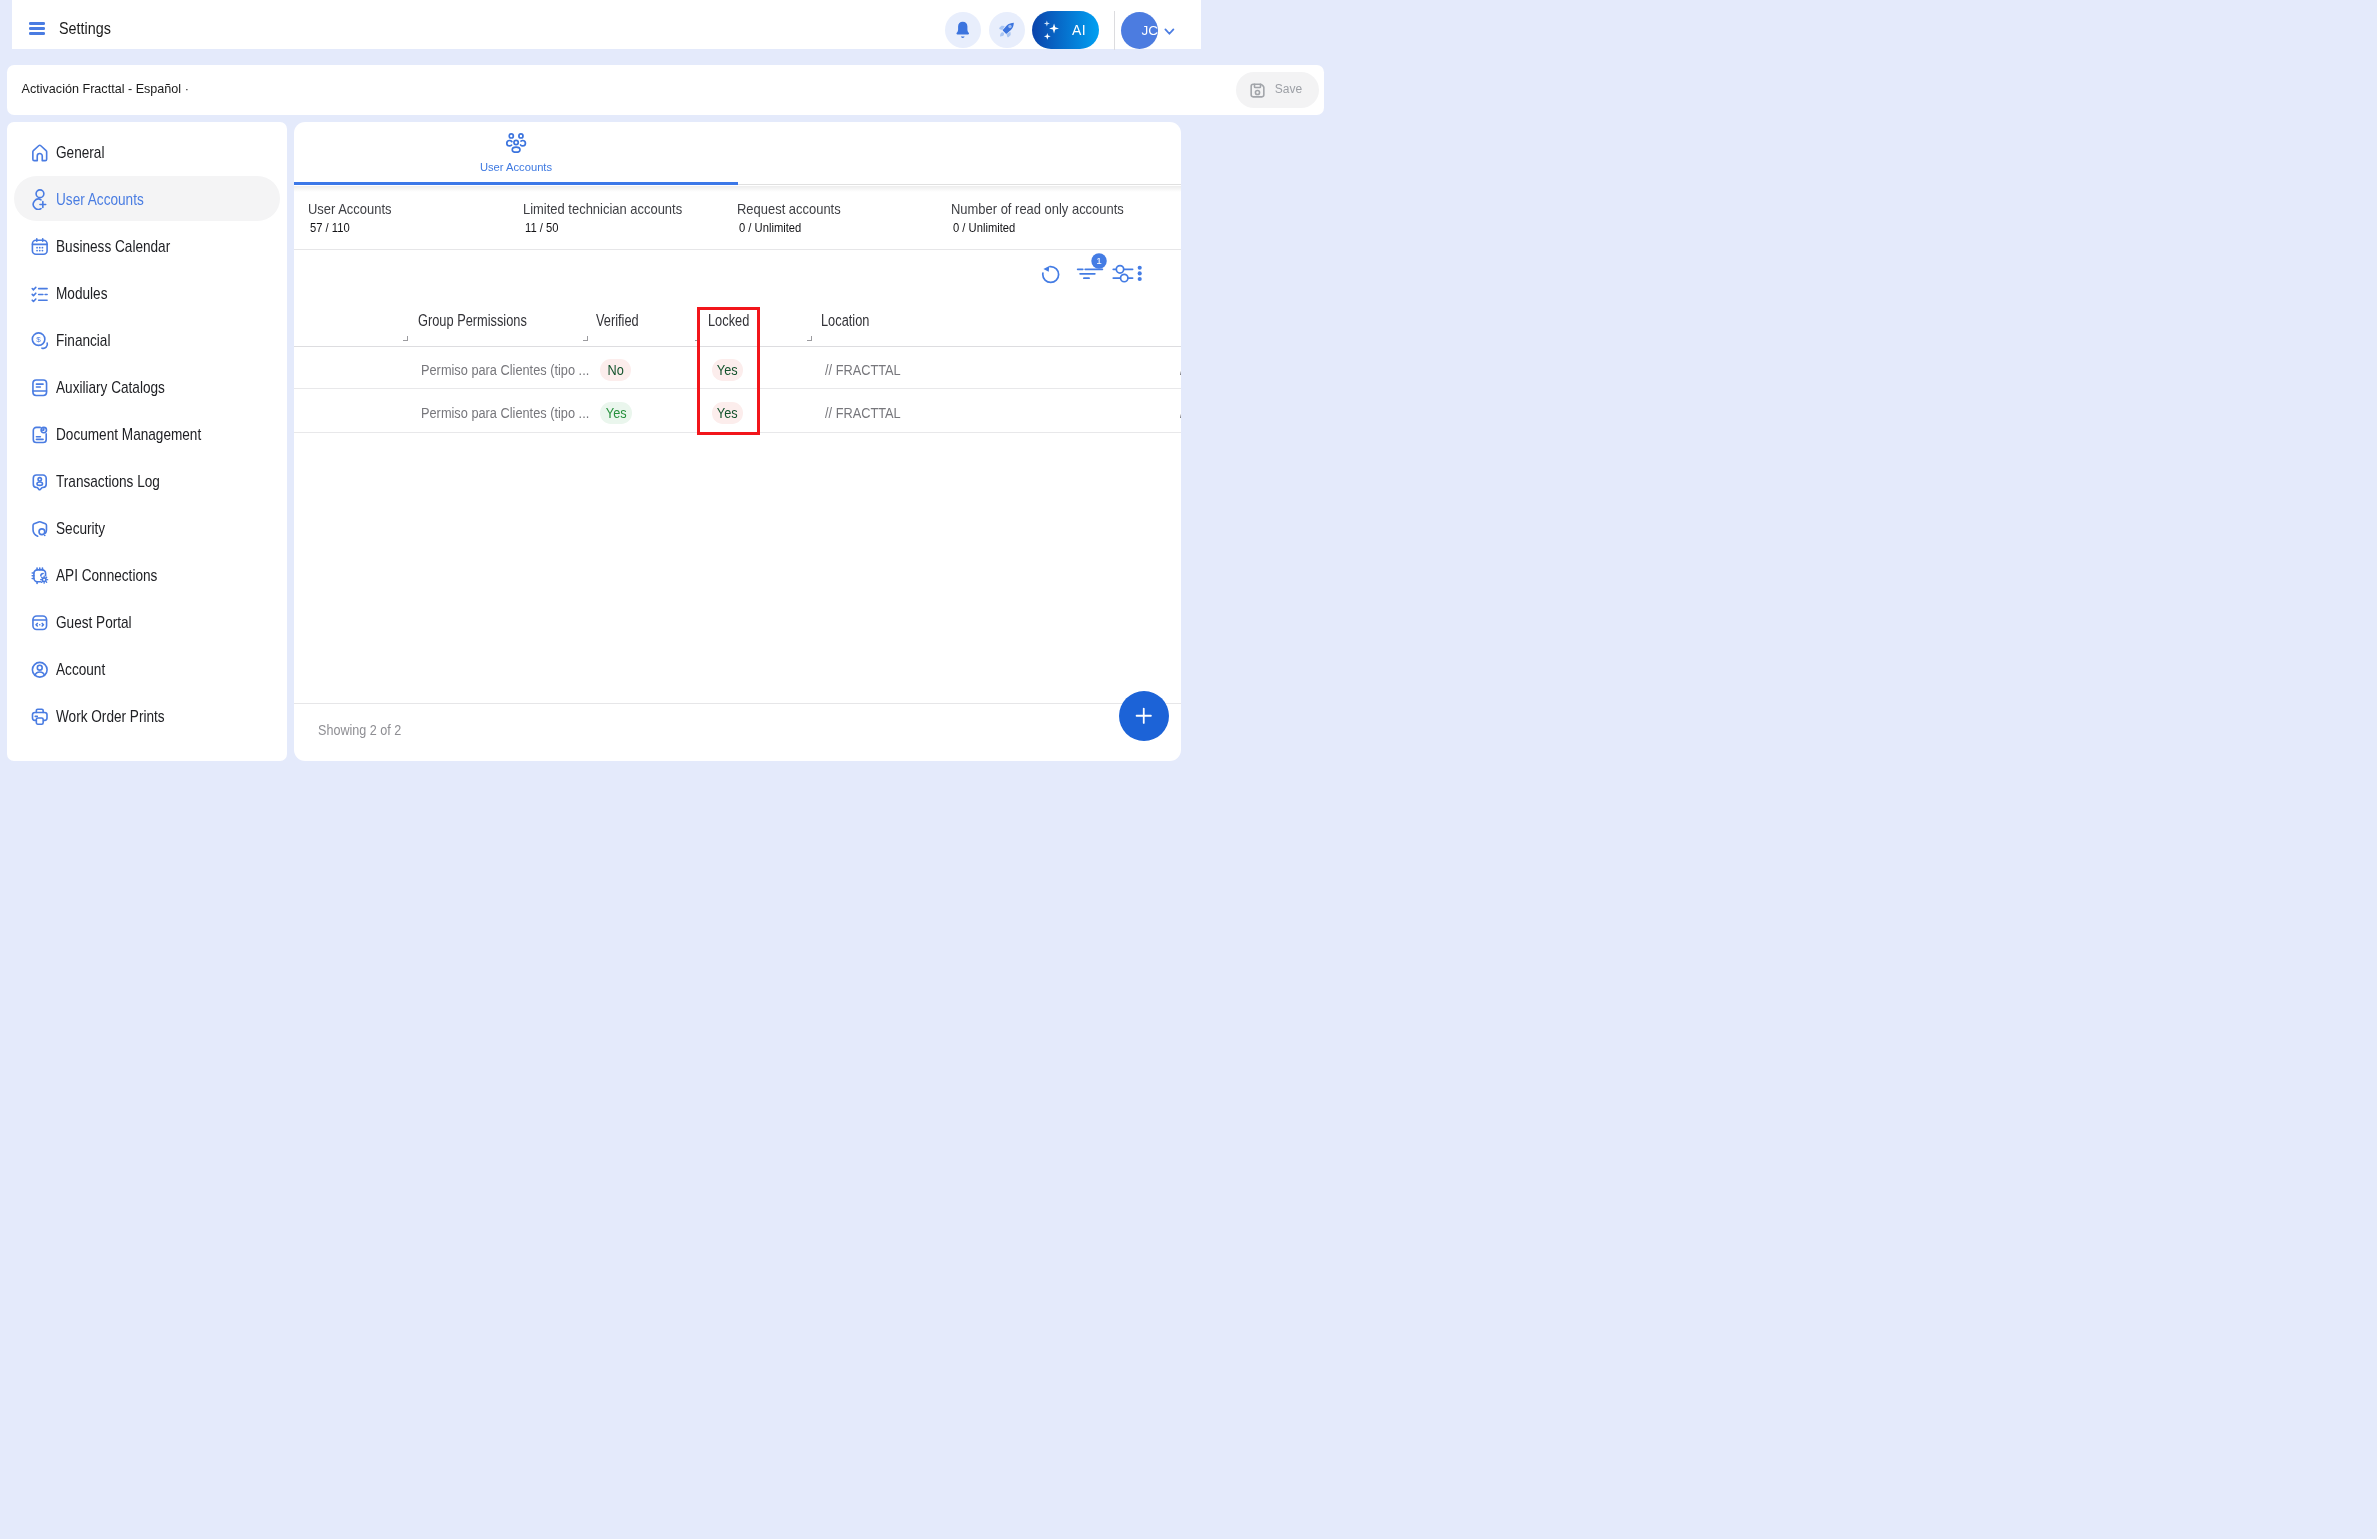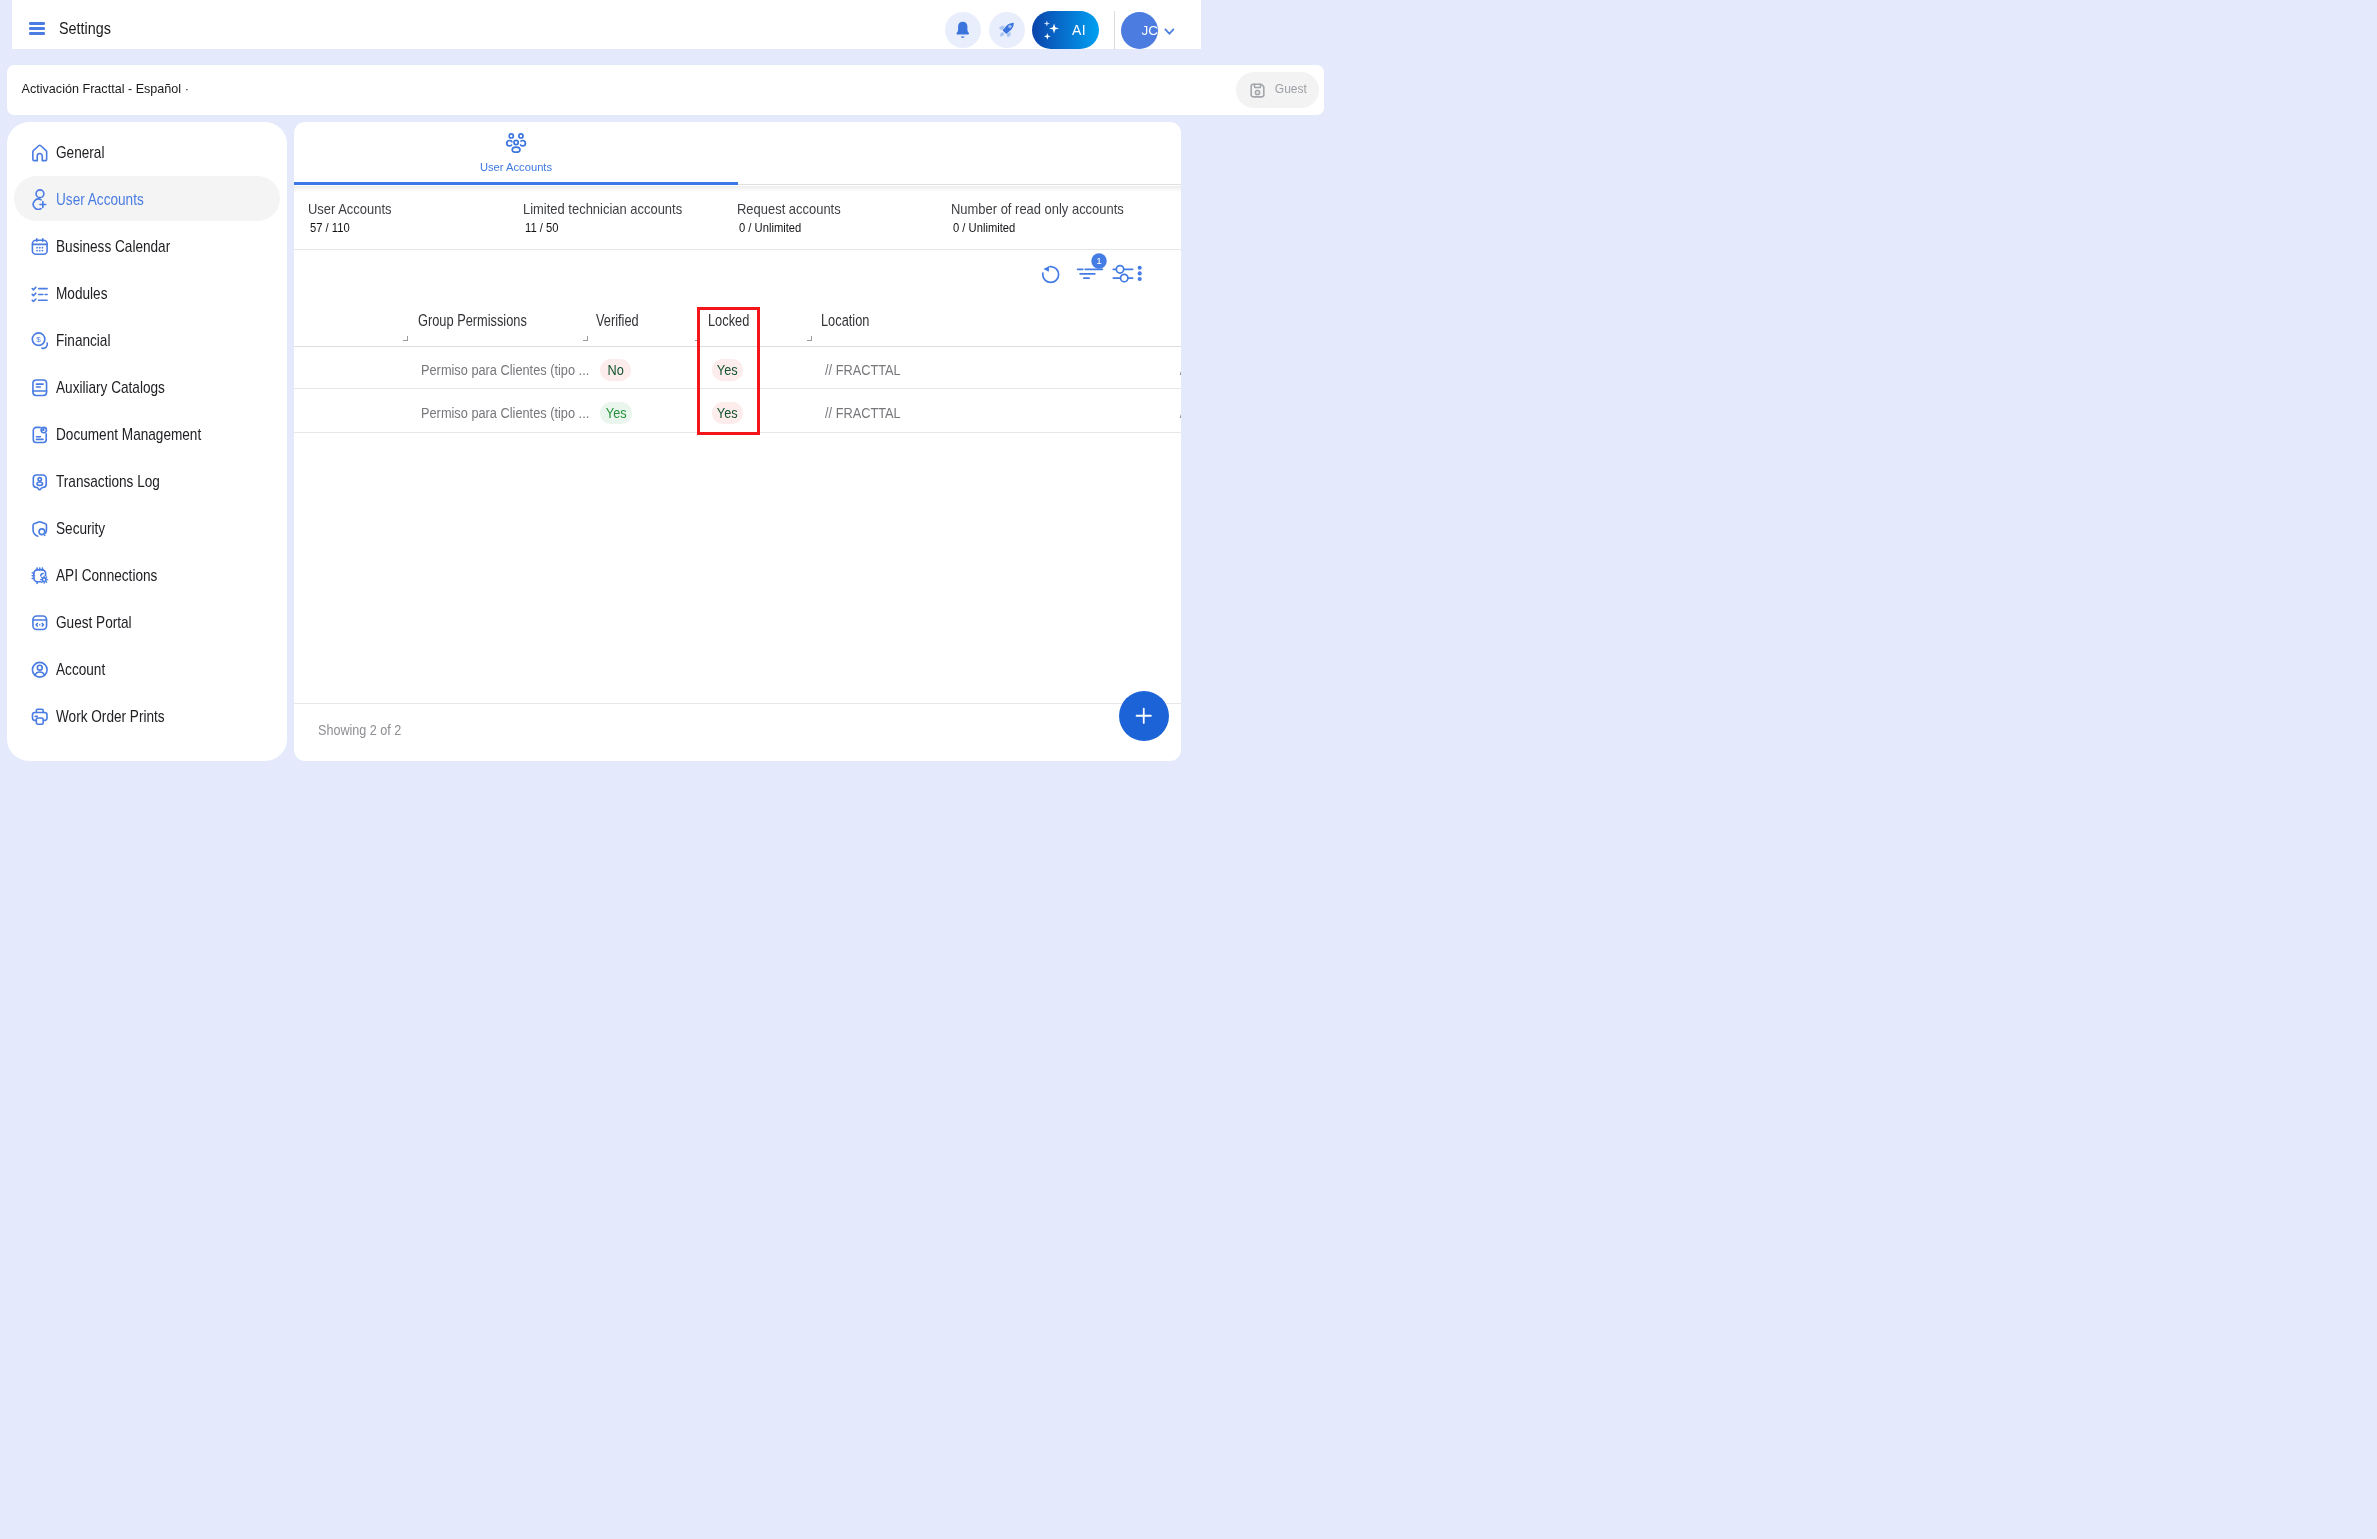--- a/index.html
+++ b/index.html
@@ -18,21 +18,21 @@
 .hdiv { position:absolute; left:1102px; top:10.8px; width:0.9px; height:39px; background:#dcdcdf; }
 .avatar { position:absolute; left:1109px; top:11.7px; width:37px; height:37px; border-radius:50%; background:#4c7ce0; color:#ffffff; font-size:13.5px; text-align:right; line-height:37px; }
 .chev { position:absolute; left:1152px; top:28px; }
 
 .namebar { position:absolute; left:7.2px; top:65px; width:1317px; height:50px; background:#fff; border-radius:7.2px; }
 .namebar .nm { position:absolute; left:14.4px; top:17px; font-size:12.6px; color:#1b1b1b; }
 .savebtn { position:absolute; right:5.4px; top:7.2px; width:83px; height:36px; border-radius:18px; background:#f3f3f4; }
 .savebtn svg { position:absolute; left:12.6px; top:9px; }
 .savebtn .sv-t { position:absolute; left:39px; top:10.3px; font-size:12px; color:#9da0a6; }
 
-aside { position:absolute; left:7.2px; top:122px; width:280px; height:639px; background:#fff; border-radius:22px; padding-top:5px; }
+aside { position:absolute; left:7.2px; top:122px; width:280px; height:639px; background:#fff; border-radius:7px; padding-top:5px; }
 .mi { position:relative; height:47px; margin:0 7.2px; }
 .mi .pill { position:absolute; left:0; top:2.2px; right:0; height:45px; border-radius:22.4px; background:#f4f4f5; }
 .mi .iw { position:absolute; left:14.4px; top:14.7px; width:21.5px; height:21.5px; }
 .mi span { position:absolute; left:42px; top:16px; font-size:16.6px; color:#202125; transform:scaleX(.82); transform-origin:0 0; white-space:nowrap; }
 .mi.sel span { color:#4a7de2; }
 
 main { position:absolute; left:294px; top:122px; width:887px; height:639px; background:#fff; border-radius:11.2px; overflow:hidden; }
 .tabs { position:absolute; left:0; top:0; width:887px; height:63px; border-bottom:0.9px solid #e0e0e0; }
 .tabshadow { position:absolute; left:0; top:64px; width:887px; height:6.3px; background:linear-gradient(180deg,rgba(0,0,0,0.075),rgba(0,0,0,0)); }
 .tab { position:absolute; top:0; width:444px; height:63px; }
@@ -101,21 +101,21 @@
 </header>
 
 <div class="namebar">
   <span class="nm">Activación Fracttal - Español ·</span>
   <div class="savebtn">
     <svg width="19" height="19" viewBox="0 0 24 24" fill="none" stroke="#a2a5aa" stroke-width="2" stroke-linecap="round" stroke-linejoin="round">
       <path d="M4 6.5A2.5 2.5 0 0 1 6.5 4h9.2c.66 0 1.3.26 1.77.73l1.8 1.8c.47.47.73 1.11.73 1.77v9.2a2.5 2.5 0 0 1-2.5 2.5h-11A2.5 2.5 0 0 1 4 17.5z"></path>
       <circle cx="12" cy="14.5" r="2.6"></circle>
       <path d="M8.2 4.2v3.1c0 .55.45 1 1 1h5.6c.55 0 1-.45 1-1V4.2"></path>
     </svg>
-    <span class="sv-t">Guest</span>
+    <span class="sv-t">Save</span>
   </div>
 </div>
 
 <aside id="menu">
     <div class="mi">
       <div class="iw"><svg width="21.5" height="21.5" viewBox="0 0 24 24" fill="none" stroke="#4a7ce2" stroke-width="1.8" stroke-linecap="round" stroke-linejoin="round">
           <path d="M4.3 19.2v-8.3c0-.5.2-1 .6-1.3l5.9-5.4a1.8 1.8 0 0 1 2.4 0l5.9 5.4c.4.3.6.8.6 1.3v8.3a1.6 1.6 0 0 1-1.6 1.6h-3.3v-5.2a2.8 2.8 0 0 0-5.6 0v5.2H5.9a1.6 1.6 0 0 1-1.6-1.6z"></path>
         </svg></div>
       <span>General</span>
     </div>

